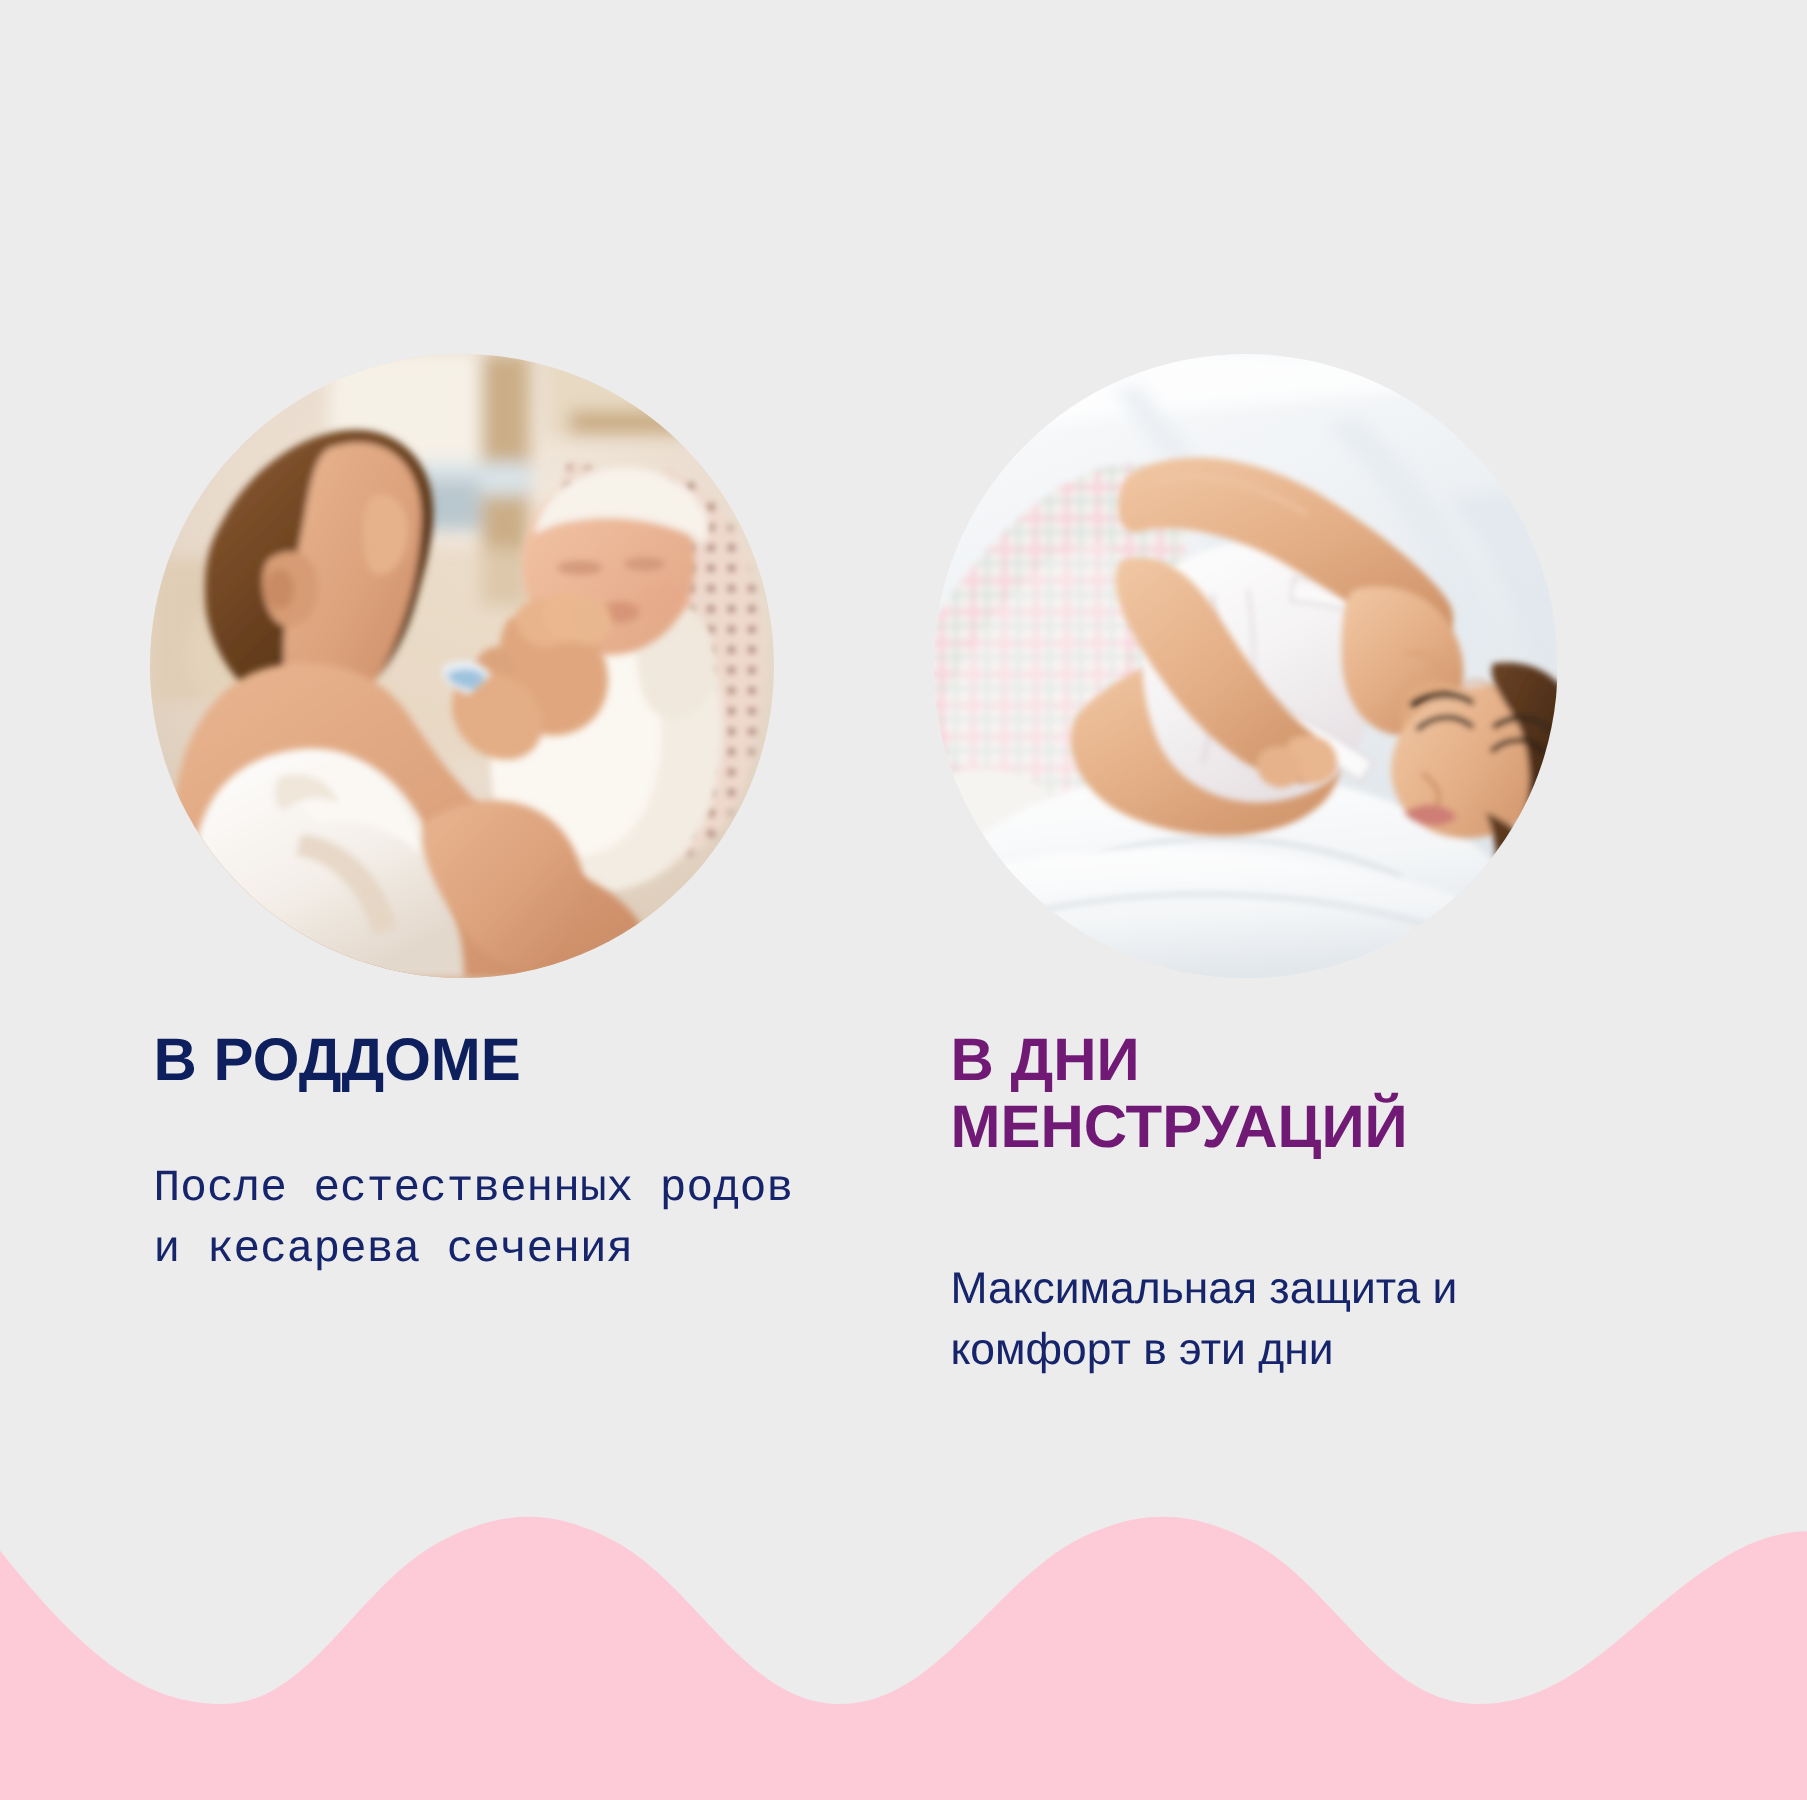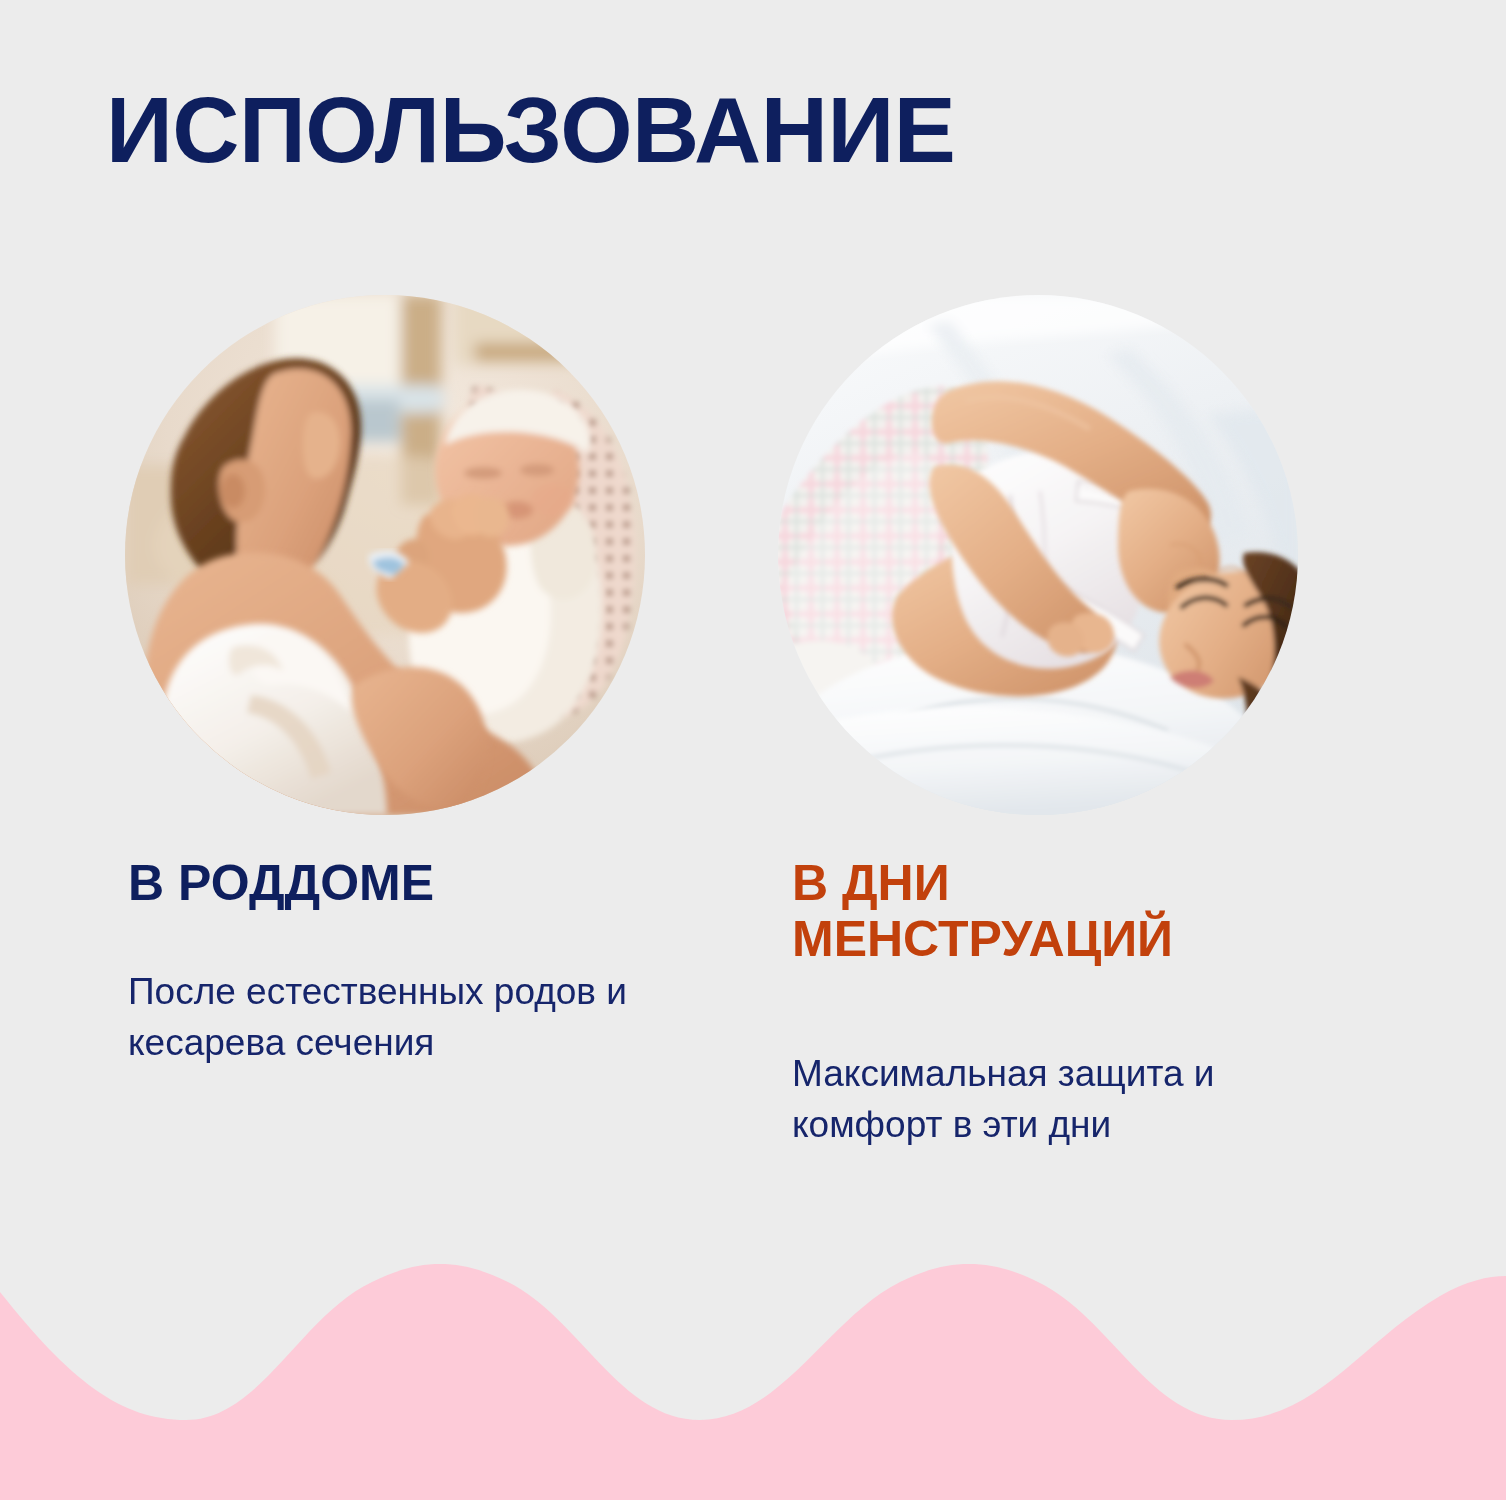--- a/index.html
+++ b/index.html
@@ -100,21 +100,20 @@
     width: 1506px;
     height: 270px;
     display: block;
   }
 </style>
 </head>
 <body>
 
 <div class="poster" style="background: rgb(236, 236, 236);">
 
-  <div class="poster-title" style="color: rgb(14, 31, 94);">ИСПОЛЬЗОВАНИЕ</div>
 
   <div class="columns">
 
     <div class="col col-left">
 
       <div class="photo-circle">
         <svg class="photo-inner" viewBox="0 0 520 520" preserveAspectRatio="xMidYMid slice">
           <defs>
             <radialGradient id="lbg" cx="55%" cy="28%" r="85%">
               <stop offset="0%" stop-color="#F4EADF"></stop>
@@ -236,21 +235,21 @@
 
           <g filter="url(#soft)">
             <path d="M244 260 C262 252 278 256 284 268 L266 284 C252 280 242 272 244 260 Z" fill="#EAF0F6"></path>
             <path d="M248 266 C262 260 274 262 280 270 L270 280 C258 278 248 274 248 266 Z" fill="#9FC3DE"></path>
           </g>
         </svg>
       </div>
 
       <div class="card-heading" style="color: rgb(14, 31, 94);">В РОДДОМЕ</div>
 
-      <div class="card-body" style="color: rgb(22, 37, 107);">После естественных родов и кесарева сечения</div>
+      <div class="card-body" style="color: rgb(22, 37, 107); font-family: Liberation Mono, monospace;">После естественных родов и кесарева сечения</div>
     </div>
 
     <div class="col col-right">
 
       <div class="photo-circle">
         <svg class="photo-inner" viewBox="0 0 520 520" preserveAspectRatio="xMidYMid slice">
           <defs>
             <linearGradient id="sheetGrad" x1="0" y1="0" x2="0.4" y2="1">
               <stop offset="0%" stop-color="#FBFCFD"></stop>
               <stop offset="45%" stop-color="#EEF1F4"></stop>
@@ -379,21 +378,21 @@
             <path d="M440 276 C452 270 462 272 468 280" stroke="#D49E76" stroke-width="2.6" fill="none" opacity="0.8"></path>
           </g>
 
           <g filter="url(#soft2)">
             <path d="M0 440 C120 400 300 404 430 450 C480 468 508 490 520 520 L0 520 Z" fill="url(#pillowGrad)"></path>
             <path d="M60 470 C180 440 320 444 430 482" stroke="#D6DDE2" stroke-width="3" fill="none"></path>
           </g>
         </svg>
       </div>
 
-      <div class="card-heading" style="color: #c2410c;">В ДНИ<br>МЕНСТРУАЦИЙ</div>
+      <div class="card-heading" style="color: #701a75;">В ДНИ<br>МЕНСТРУАЦИЙ</div>
 
       <div class="card-body" style="color: rgb(22, 37, 107);">Максимальная защита и комфорт в эти дни</div>
     </div>
 
   </div>
 
   <svg class="wave" viewBox="0 0 1506 270" preserveAspectRatio="none">
     <path id="wave-path" d="M0 62
              C 70 150, 120 190, 186 190
              C 260 190, 300 86, 372 52

